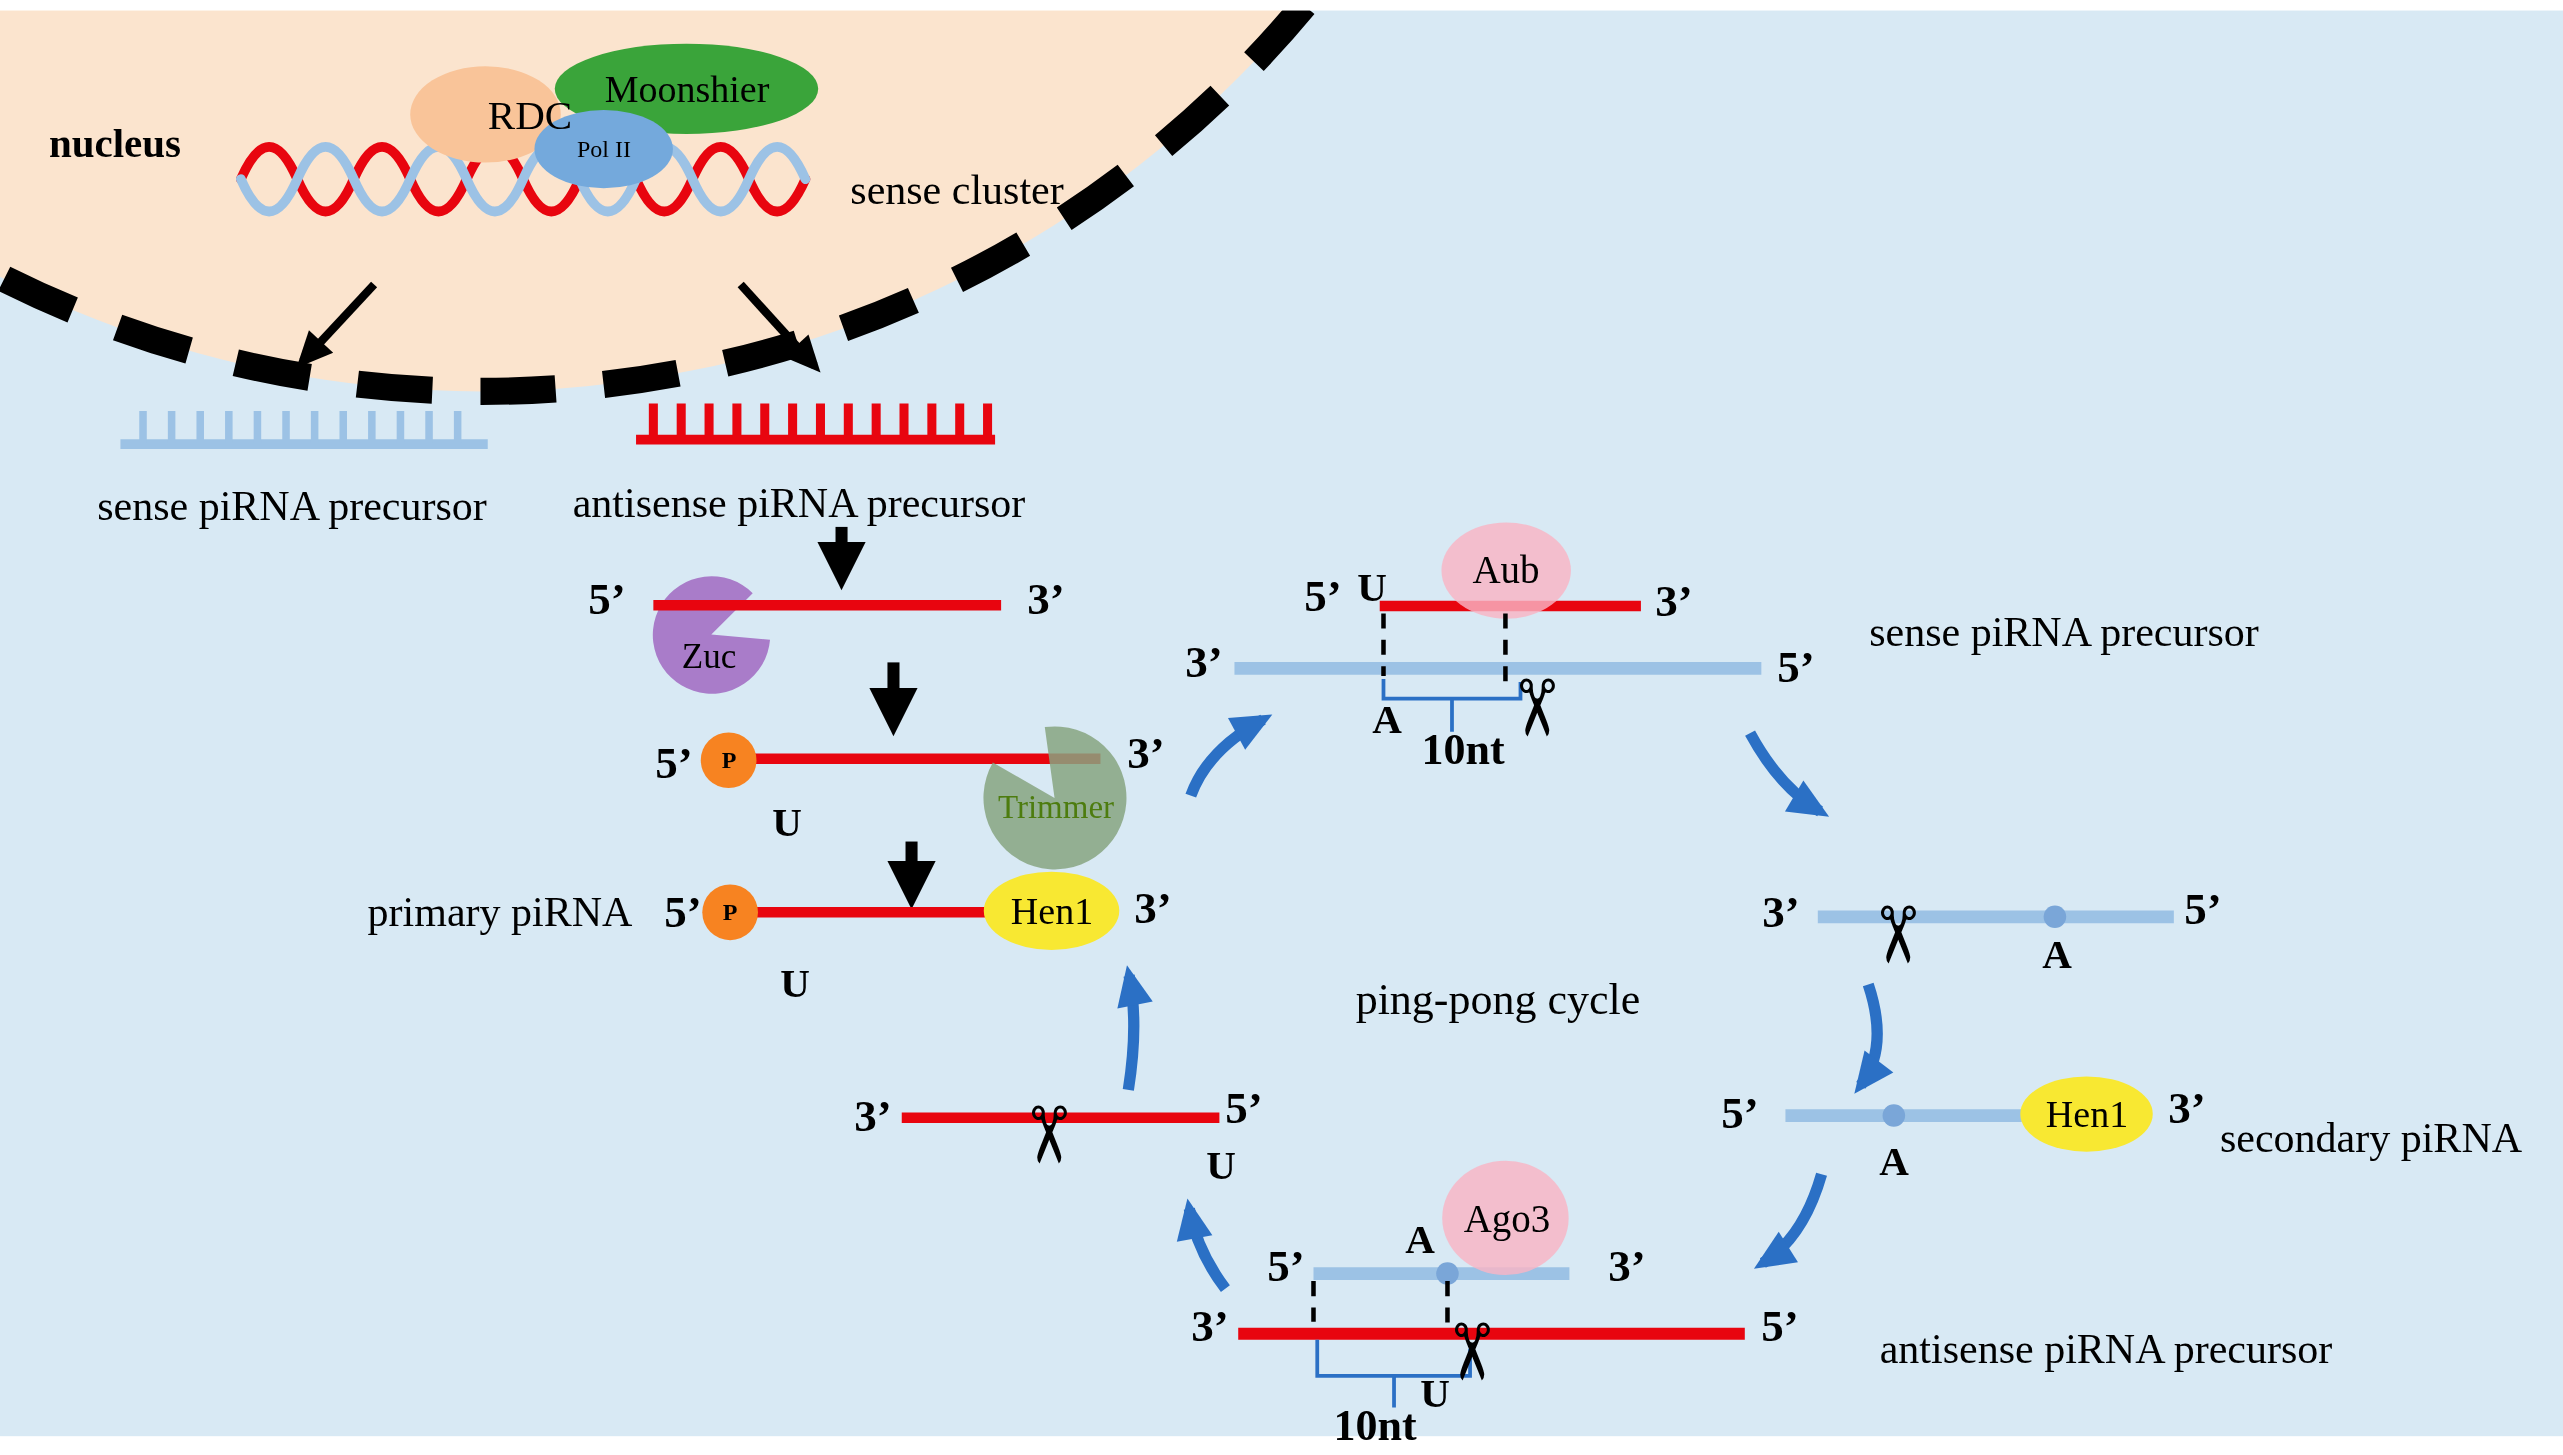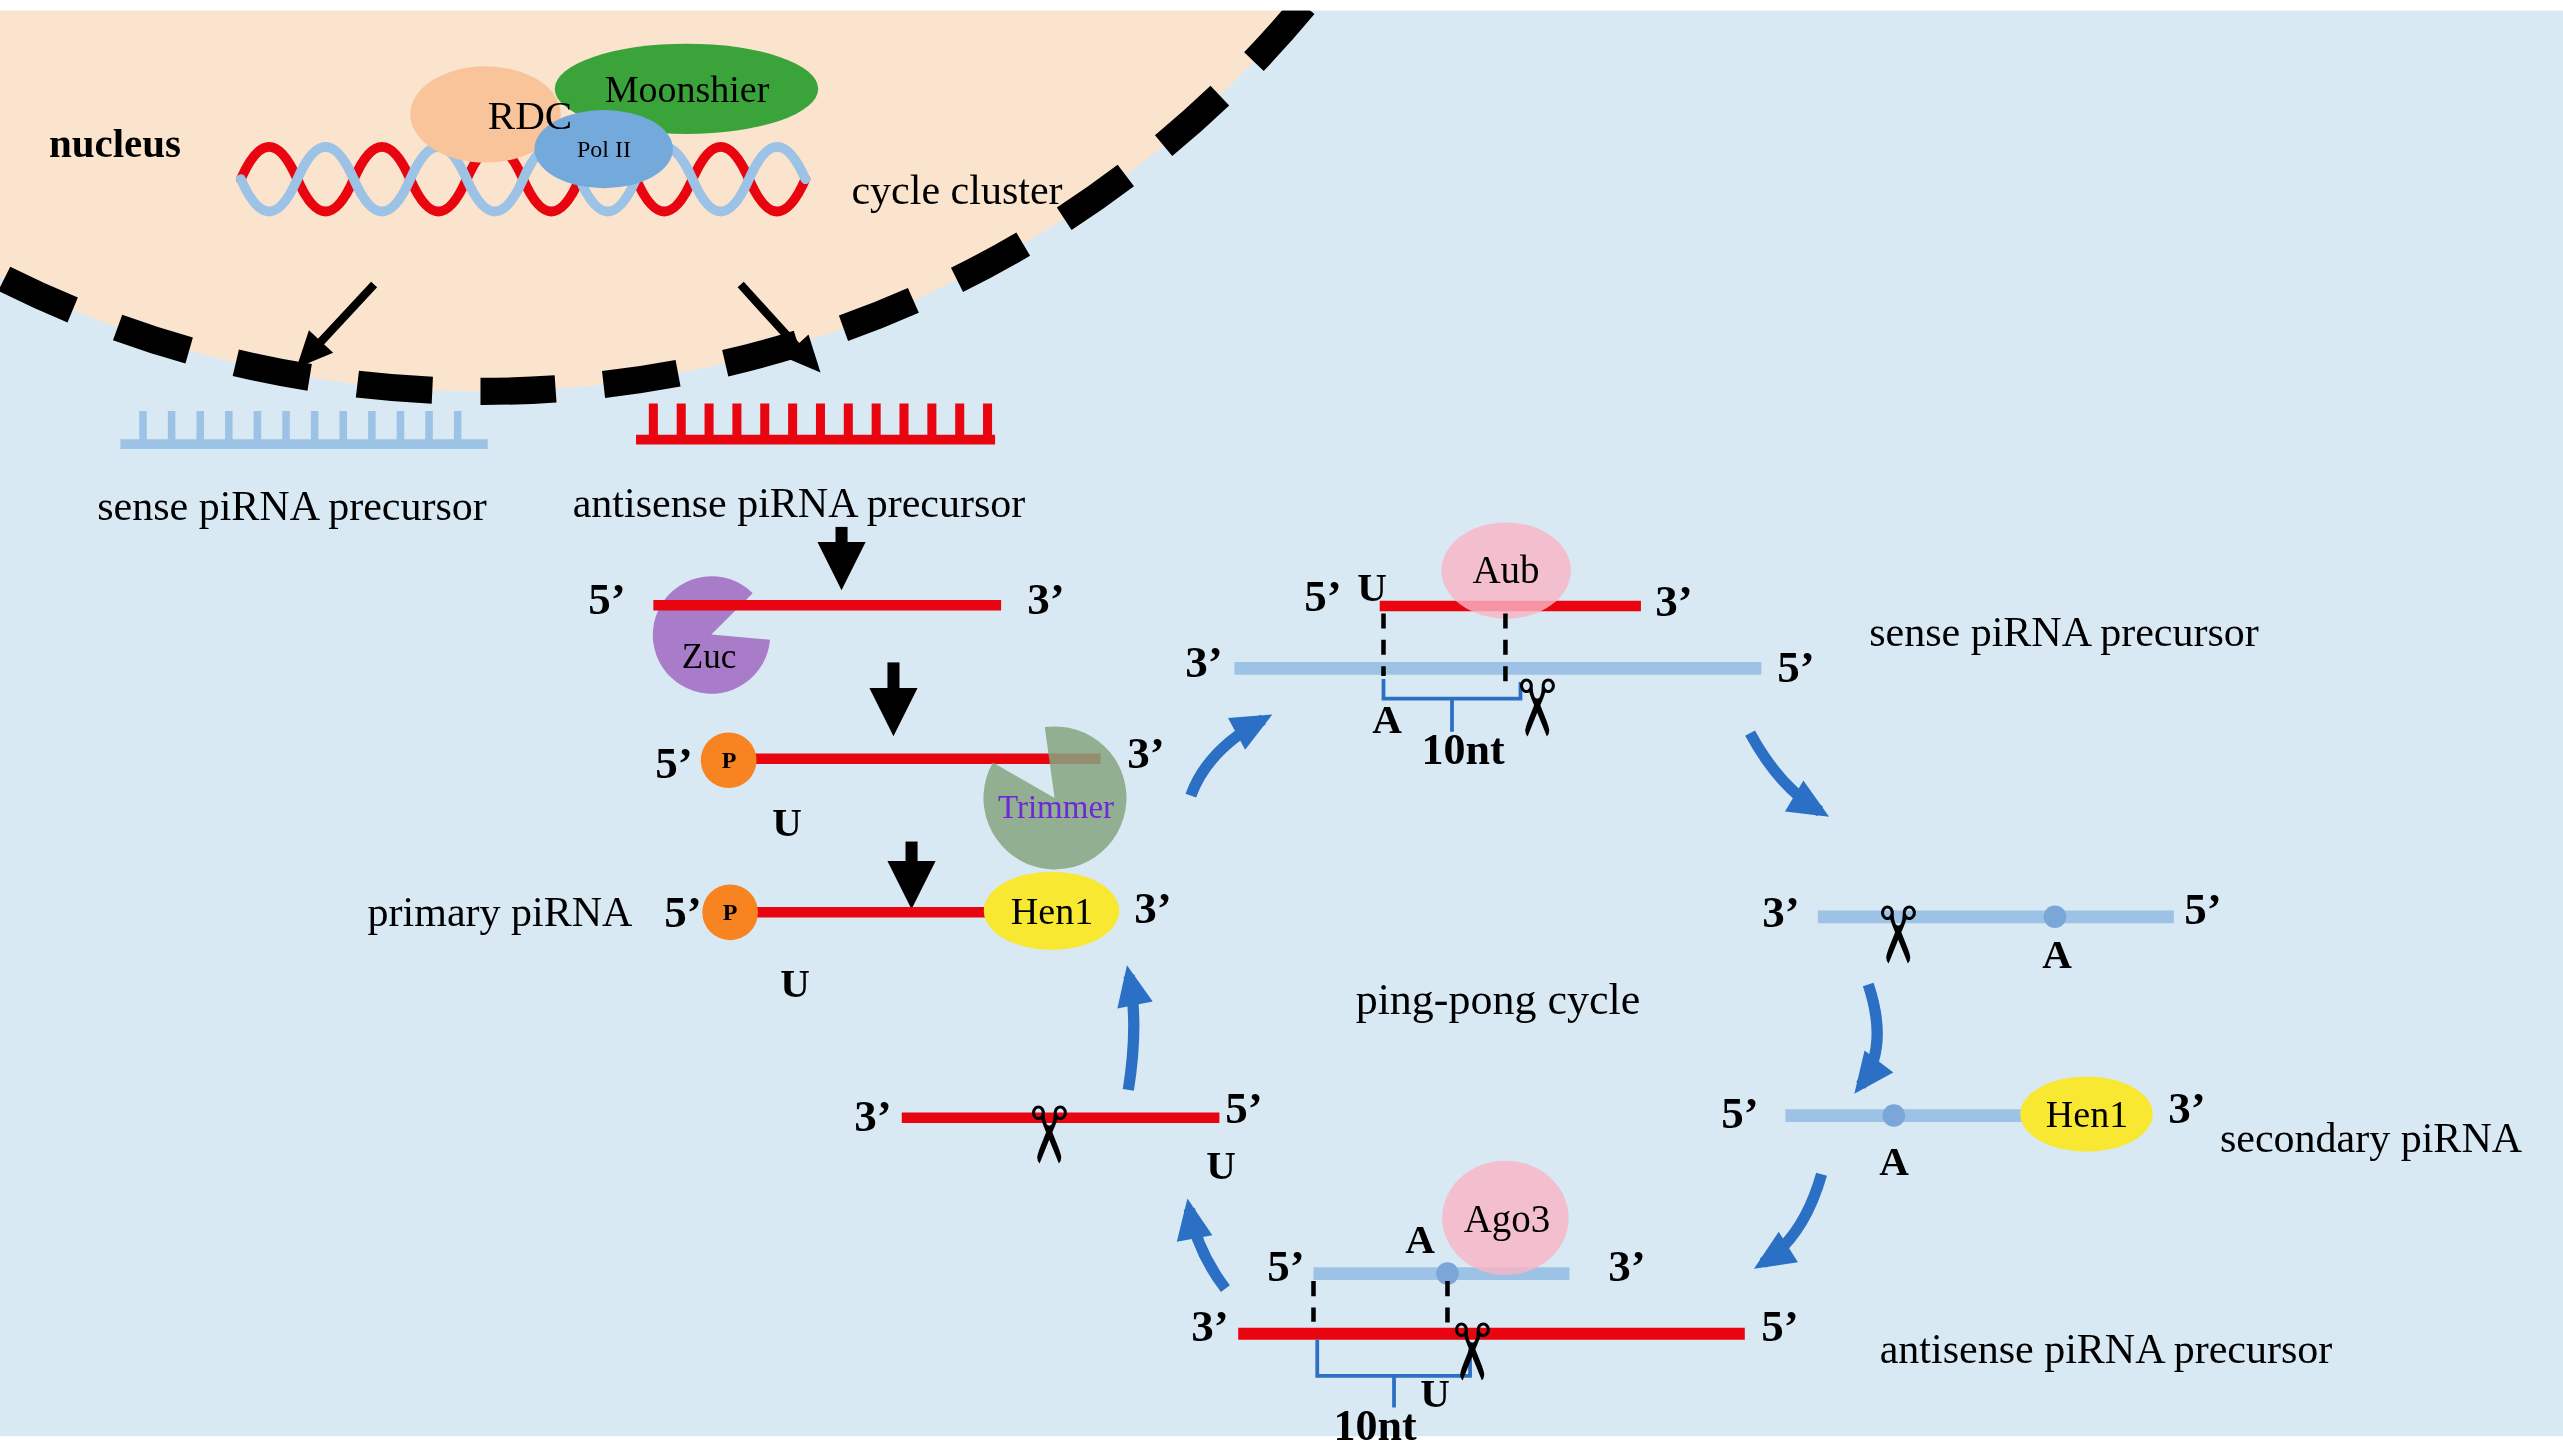--- a/index.html
+++ b/index.html
@@ -21,21 +21,21 @@
   }
   .lbl{font-size:42px;}
   .end{font-size:45px;font-weight:bold;}
   .nt{font-size:41px;font-weight:bold;}
   .sm{font-size:44px;font-weight:bold;}
   .protein{font-size:38px;}
   .bold{font-weight:bold;}
   .f44{font-size:33px;} .f46{font-size:35px;} .f48{font-size:24px;}
   .f50{font-size:38px;} .f52{font-size:39px;} .f54{font-size:41px;}
   .f58{font-size:44px;}
-  .trimmer-text{color:#6d28d9;}
+  .trimmer-text{color:#4d7c0f;}
   .scissors{
     font-family:"DejaVu Sans",sans-serif;
     font-size:78px;
     transform:translate(-50%,-50%) rotate(90deg);
   }
 </style>
 </head>
 <body>
 
 <div class="stage">
@@ -120,21 +120,21 @@
     <path d="M1750,1780 V1828 H1953 V1792 M1852,1828 V1870" stroke="#2b70c5" stroke-width="5" fill="none"></path>
 
     <rect x="0" y="0" width="3405" height="14" fill="#ffffff"></rect>
     <rect x="0" y="1908" width="3405" height="25" fill="#ffffff"></rect>
   </svg>
 
   <div class="t lbl bold f54" style="left:115px;top:143px;">nucleus</div>
   <div class="t protein f54" style="left:486px;top:115px;margin-left:44px;">RDC</div>
   <div class="t protein f50" style="left:687px;top:89px;">Moonshier</div>
   <div class="t protein f48" style="left:604px;top:149px;">Pol II</div>
-  <div class="t lbl" style="left:957px;top:190px;">cycle cluster</div>
+  <div class="t lbl" style="left:957px;top:190px;">sense cluster</div>
 
   <div class="t lbl" style="left:292px;top:506px;">sense piRNA precursor</div>
   <div class="t lbl" style="left:799px;top:503px;">antisense piRNA precursor</div>
 
   <div class="t end" style="left:607px;top:599px;">5’</div>
   <div class="t end" style="left:1046px;top:599px;">3’</div>
   <div class="t protein f46" style="left:709px;top:656px;">Zuc</div>
 
   <div class="t end" style="left:674px;top:763px;">5’</div>
   <div class="t f48 bold" style="left:729px;top:760px;">P</div>

